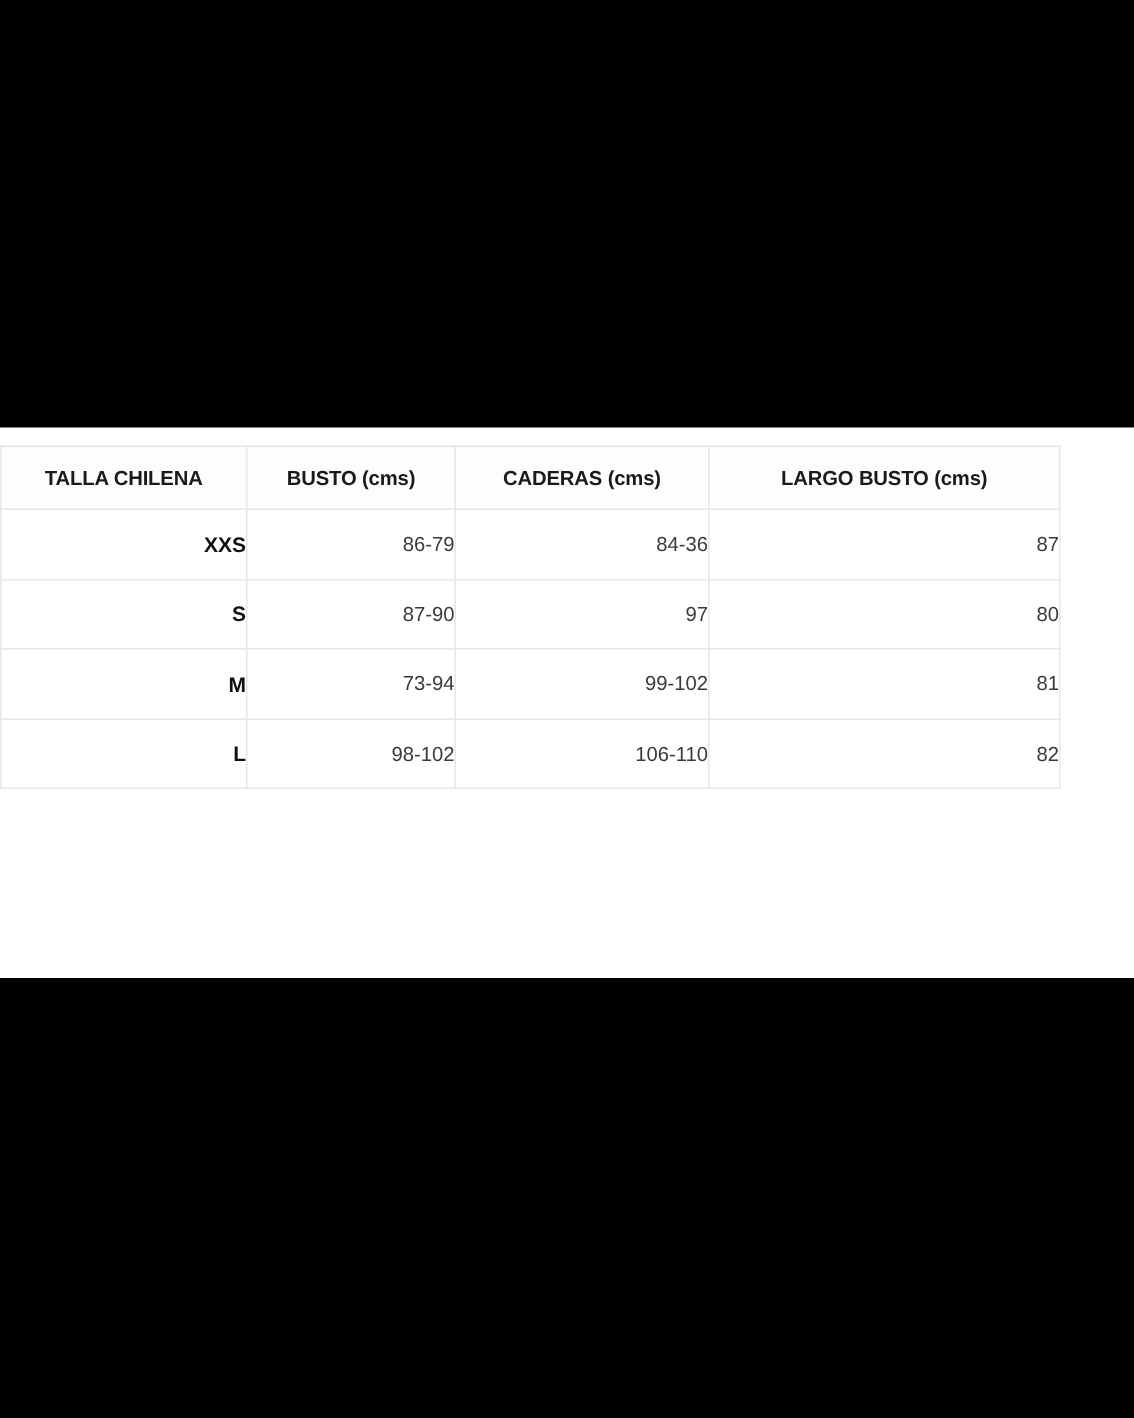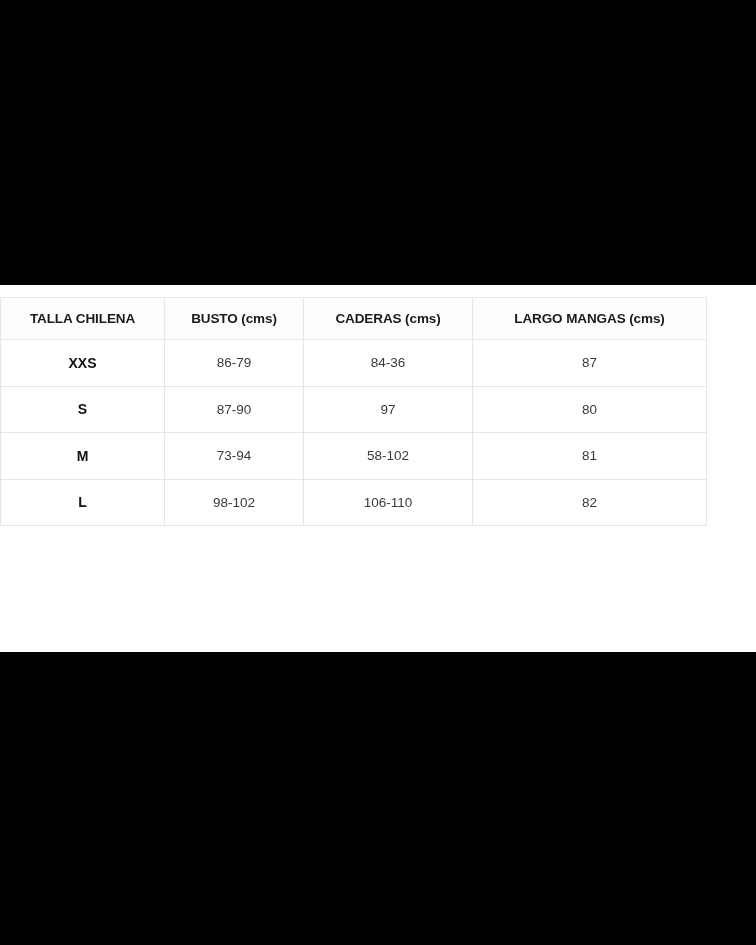--- a/index.html
+++ b/index.html
@@ -79,20 +79,21 @@
     font-weight: bold;
     color: #1a1a1a;
     letter-spacing: -0.1px;
     background: #fdfdfd;
   }
   .size-table tbody td {
     height: 45.5px;
     font-size: 13.5px;
     font-weight: normal;
     color: #3a3a3a;
+    text-align: right;
   }
   .size-table tbody td.size-cell {
     font-weight: bold;
     color: #111111;
     font-size: 14px;
   }
 </style>
 </head>
 <body>
 
@@ -107,40 +108,40 @@
         <col class="c-size">
         <col class="c-bust">
         <col class="c-hips">
         <col class="c-sleeve">
       </colgroup>
       <thead>
         <tr>
           <th>TALLA CHILENA</th>
           <th>BUSTO (cms)</th>
           <th>CADERAS (cms)</th>
-          <th>LARGO MANGAS (cms)</th>
+          <th>LARGO BUSTO (cms)</th>
         </tr>
       </thead>
       <tbody>
         <tr>
           <td class="size-cell">XXS</td>
           <td>86-79</td>
           <td>84-36</td>
           <td>87</td>
         </tr>
         <tr>
           <td class="size-cell">S</td>
           <td>87-90</td>
           <td>97</td>
           <td>80</td>
         </tr>
         <tr>
           <td class="size-cell">M</td>
           <td>73-94</td>
-          <td>58-102</td>
+          <td>99-102</td>
           <td>81</td>
         </tr>
         <tr>
           <td class="size-cell">L</td>
           <td>98-102</td>
           <td>106-110</td>
           <td>82</td>
         </tr>
       </tbody>
     </table>

